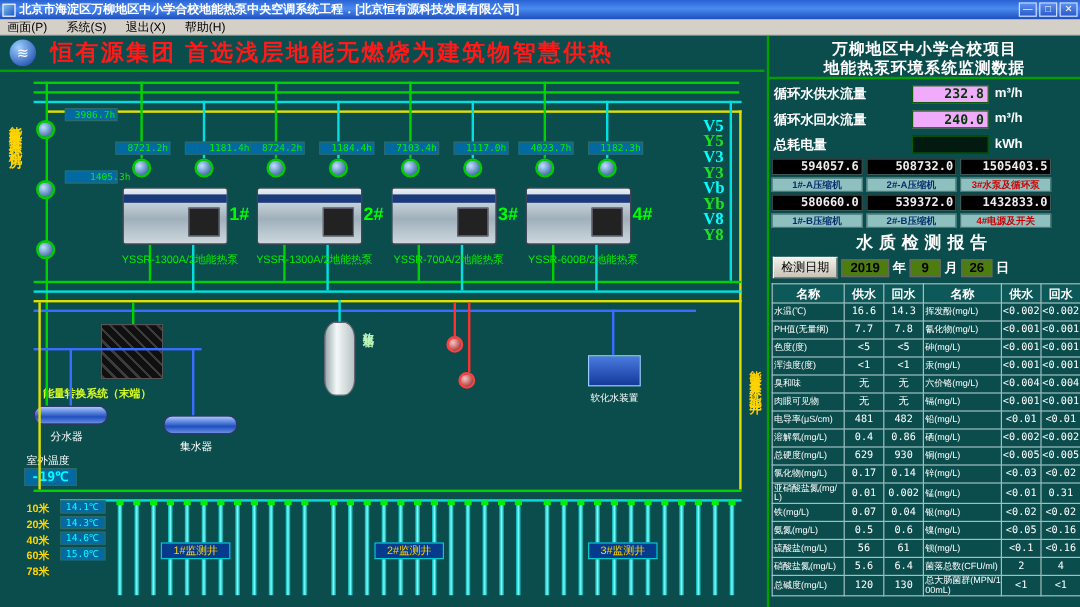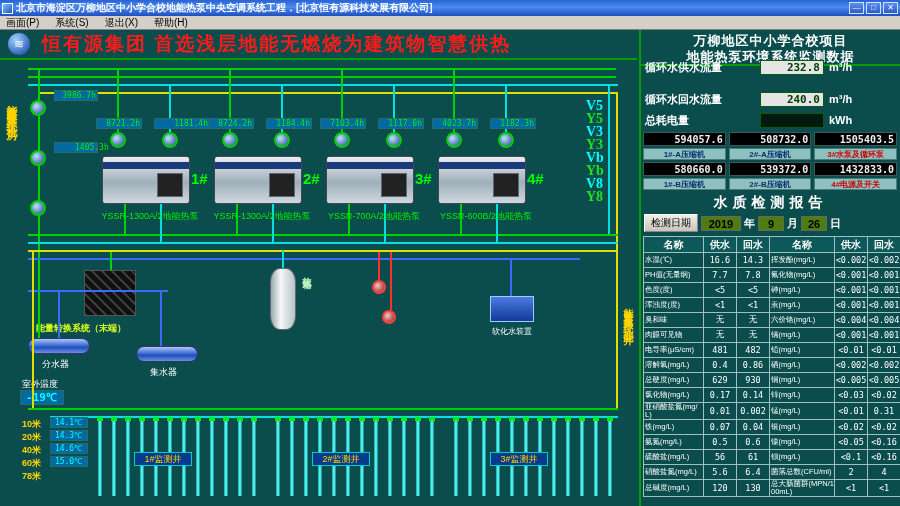--- a/index.html
+++ b/index.html
@@ -41,24 +41,24 @@
   .wcap{position:absolute;width:6px;height:4px;background:#00ee00}
   .wname{position:absolute;width:58px;height:14px;background:#063a8c;border:1px solid #00cccc;color:#ffd400;font-size:9px;line-height:12px;text-align:center;white-space:nowrap}
   .dlabel{position:absolute;color:#ffd400;font-size:9px;font-weight:bold;white-space:nowrap}
   
   #panel{position:absolute;left:639px;top:0;width:261px;height:476px;border-left:2px solid #00a000}
   .p-title{position:absolute;top:2px;width:100%;text-align:center;color:#fff;font-size:13px;font-weight:bold;letter-spacing:1px;white-space:nowrap}
   .p-title2{position:absolute;top:18px;width:100%;text-align:center;color:#fff;font-size:13px;font-weight:bold;letter-spacing:1px;white-space:nowrap}
   .p-hr{position:absolute;top:34px;left:0;width:100%;height:2px;background:#00a000}
   .flow-row{position:absolute;left:4px;width:254px;height:16px;display:flex;align-items:center;gap:5px}
   .flow-label{width:110px;color:#fff;font-size:11px;font-weight:bold;white-space:nowrap}
-  .flow-led{width:64px;height:15px;background:#e5e5e5;color:#013a01;border:1px solid #0a5a0a;font-family:"DejaVu Sans Mono",monospace;font-weight:bold;font-size:11px;line-height:13px;text-align:right;padding-right:3px}
+  .flow-led{width:64px;height:15px;background:#f0abfc;color:#013a01;border:1px solid #0a5a0a;font-family:"DejaVu Sans Mono",monospace;font-weight:bold;font-size:11px;line-height:13px;text-align:right;padding-right:3px}
   .flow-led.dark{background:#021a10;color:#00cc00}
   .flow-unit{color:#fff;font-size:11px;font-weight:bold}
-  #counter-grid{position:absolute;left:2px;top:102px;width:254px;display:grid;grid-template-columns:repeat(3,1fr);gap:2px 3px}
+  #counter-grid{position:absolute;left:2px;top:102px;width:233px;display:grid;grid-template-columns:repeat(3,1fr);gap:2px 3px}
   .counter{background:#000;color:#eee;font-family:"DejaVu Sans Mono",monospace;font-size:10px;font-weight:bold;text-align:right;padding:1px 2px;border:1px solid #3a5a5a;height:14px;line-height:11px}
   .clabel{background:#8fc0c0;color:#04306e;font-size:8px;font-weight:bold;text-align:center;height:12px;line-height:11px;border:1px solid #4a7a7a;white-space:nowrap;overflow:hidden}
   .clabel.red{color:#cc0000}
   .wq-title{position:absolute;top:164px;width:100%;text-align:center;color:#fff;font-size:14px;font-weight:bold;letter-spacing:5px}
   .date-row{position:absolute;top:184px;left:3px;display:flex;align-items:center;gap:3px}
   .date-btn{background:linear-gradient(180deg,#f0f0ea,#c8c4b8);border:1px solid #888;border-top-color:#fff;border-left-color:#fff;color:#000;font-size:10px;padding:1px 6px;white-space:nowrap}
   .date-field{background:#4d7c0f;border:1px solid #666;color:#000;font-size:11px;font-weight:bold;text-align:center;width:40px;height:15px;line-height:14px}
   .date-field.sm{width:26px}
   .date-unit{color:#fff;font-size:11px;font-weight:bold}
   #wq-table{position:absolute;left:2px;top:206px;width:257px;border-collapse:collapse;table-layout:fixed}
@@ -293,21 +293,21 @@
       <div class="dlabel" style="left: 2px; top: 397px;">60米</div>
       <div class="led cled" style="left: 30px; top: 396px; width: 38px; height: 11px; font-size: 8px; line-height: 9px; text-align: center;">15.0℃</div>
       <div class="dlabel" style="left: 2px; top: 410px;">78米</div>
     </div>
 
   <div id="panel">
     <div class="p-title">万柳地区中小学合校项目</div>
     <div class="p-title2">地能热泵环境系统监测数据</div>
     <div class="p-hr"></div>
 
-    <div class="flow-row" style="top:29px">
+    <div class="flow-row" style="top:40px">
       <div class="flow-label">循环水供水流量</div>
       <div class="flow-led">232.8</div>
       <div class="flow-unit">m³/h</div>
     </div>
     <div class="flow-row" style="top:61px">
       <div class="flow-label">循环水回水流量</div>
       <div class="flow-led">240.0</div>
       <div class="flow-unit">m³/h</div>
     </div>
     <div class="flow-row" style="top:82px">

